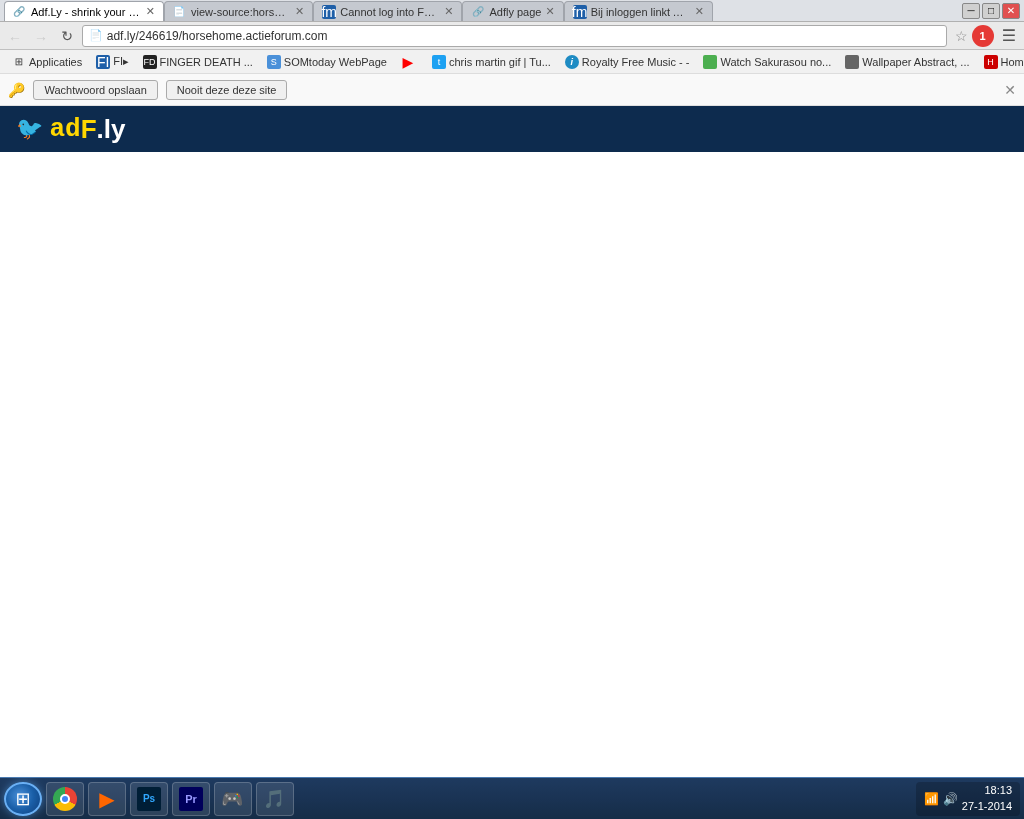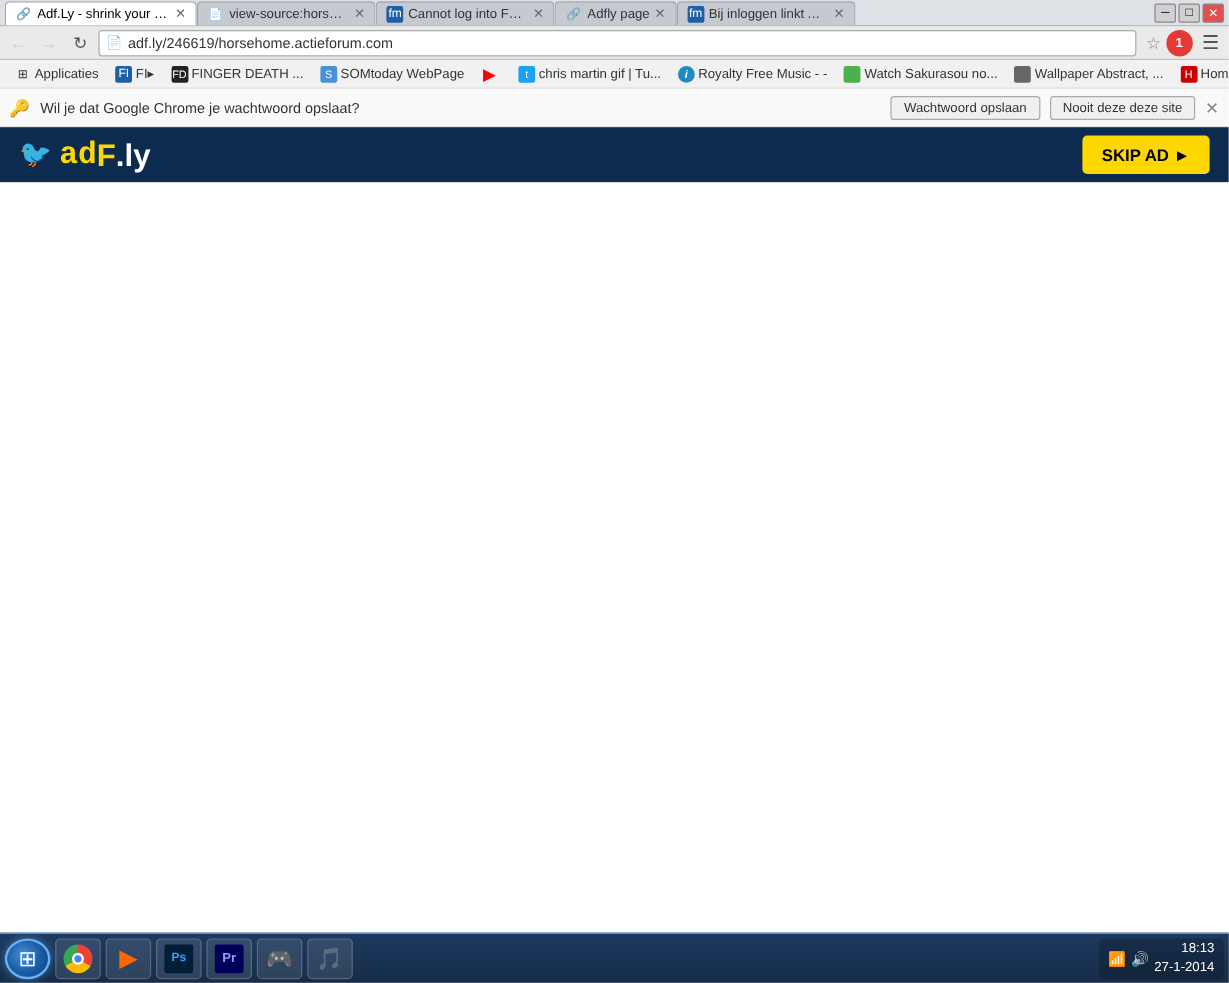--- a/index.html
+++ b/index.html
@@ -322,21 +322,21 @@
     }
     .taskbar-clock {
       text-align: right;
       color: #fff;
       font-size: 11px;
       line-height: 1.4;
     }
 
     
     .fav-chrome { color: #4285f4; }
-    .fav-fm { background: #1e5fa8; color: #fff; font-size: 10px; border-radius: 2px; padding: 1px 2px; }
+    .fav-fm { background: #1e5fa8; color: #fff; font-size: 14px; border-radius: 2px; padding: 1px 2px; }
     .fav-info { background: #1e8bc3; color: #fff; border-radius: 50%; width: 14px; height: 14px; display:flex; align-items:center; justify-content:center; font-size:9px; font-style:italic; font-weight:bold; }
     .fav-home { background: #cc0000; border-radius: 2px; color: #fff; font-size: 9px; }
   </style>
 </head>
 <body>
 
 <div class="title-bar">
   <div class="title-bar-tabs">
 
     <div class="tab active">
@@ -427,37 +427,32 @@
   </div>
   <div class="bookmark-item">
     <span class="bookmark-icon fav-home" style="background:#cc0000;color:#fff;border-radius:2px;font-size:9px;padding:1px 2px;">H</span>
     <span>Home |</span>
   </div>
 
 </div>
 
 <div class="password-bar">
   <span class="password-icon">🔑</span>
-  <span class="password-text">Wil je dat Google Chrome je wachtwoord opslaat?</span>
   <button class="pw-btn">Wachtwoord opslaan</button>
   <button class="pw-btn">Nooit deze deze site</button>
   <span class="pw-close">✕</span>
 </div>
 
 <div class="adfly-banner">
   <div class="adfly-logo">
     <span style="margin-right:6px;font-size:22px;">🐦</span>
     <span style="color:#ffd700;font-weight:bold;font-family:Liberation Mono, monospace;">ad</span>
       <span style="color:#ffd700;font-weight:bold;">F</span>
       <span style="color:#fff;font-weight:bold;">.ly</span>
   </div>
-  <button class="skip-ad-btn">
-    <span>SKIP AD</span>
-    <span class="skip-arrow">►</span>
-  </button>
 </div>
 
 <div class="main-content" style="background:#fff;min-height:500px;"></div>
 
 <div class="taskbar">
   <div class="start-btn">
     <span style="font-size:18px;">⊞</span>
   </div>
   <div class="taskbar-item">
     <span class="taskbar-icon" style="width:24px;height:24px;background:conic-gradient(#ea4335 0deg 120deg, #fbbc04 120deg 240deg, #34a853 240deg 360deg);border-radius:50%;position:relative;display:inline-block;">

